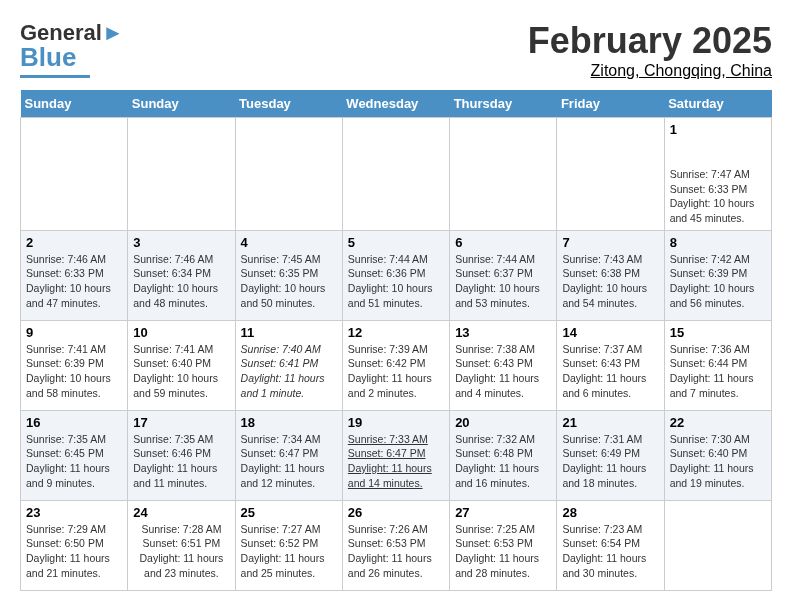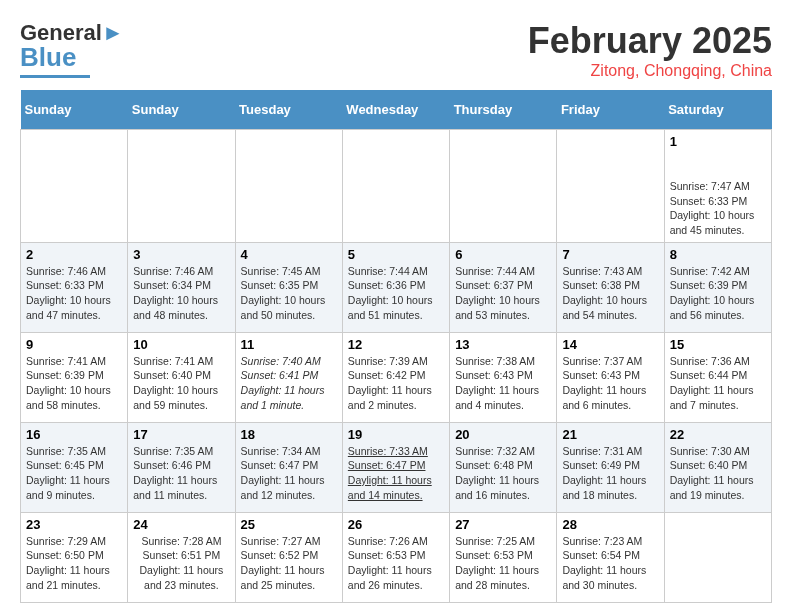--- a/index.html
+++ b/index.html
@@ -37,31 +37,32 @@
     .title-section {
       text-align: right;
     }
     .month-title {
       font-size: 36px;
       font-weight: bold;
       color: #333;
     }
     .location-title {
       font-size: 16px;
-      color: #ef4444;
+      color: #000000;
+      text-decoration: underline;
     }
     table {
       width: 100%;
       border-collapse: collapse;
       font-size: 11px;
     }
     thead tr th {
       background-color: #4a90c4;
       color: white;
-      padding: 12px 4px;
+      padding: 6px 4px;
       text-align: left;
       font-size: 13px;
       font-weight: bold;
     }
     tbody tr td {
       border: 1px solid #ccc;
       vertical-align: top;
       padding: 4px 5px;
       width: calc(100% / 7);
       min-height: 80px;

